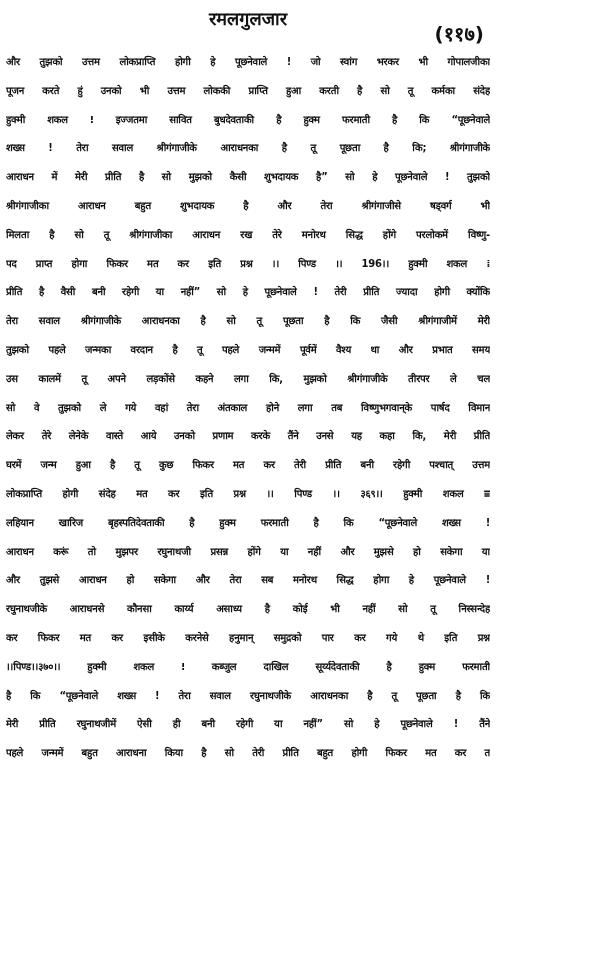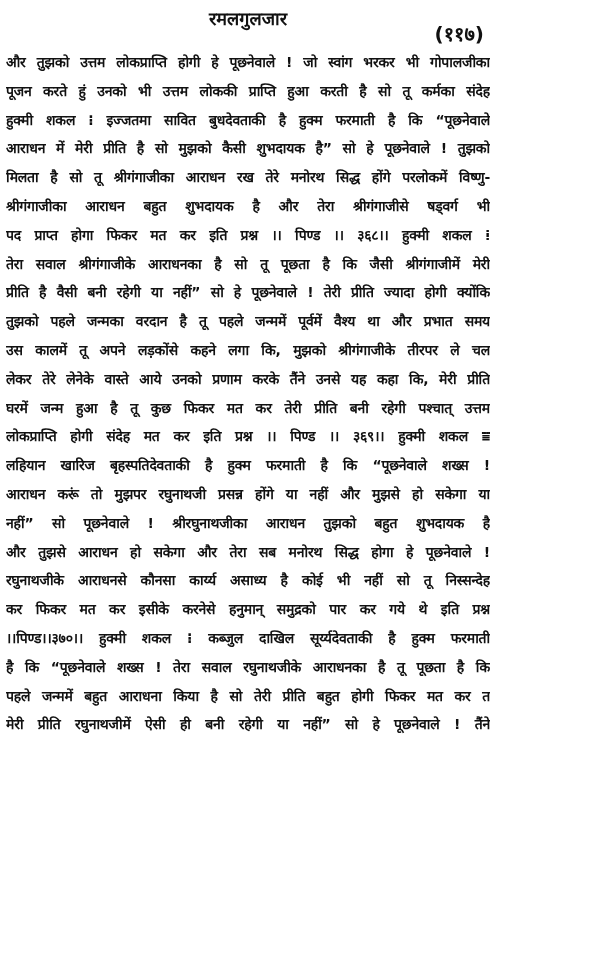--- a/index.html
+++ b/index.html
@@ -2,50 +2,51 @@
 <html><head>
 <meta charset="utf-8">
 <style>
   html, body { margin:0; padding:0; background:#ffffff; }
   body { width:600px; height:977px; overflow:hidden; font-family:"DejaVu Sans", sans-serif; color:#111; }
   .page { position:relative; width:496px; height:977px; }
   .header { position:relative; height:46px; }
   .running-title { position:absolute; left:0; right:0; top:6px; text-align:center; font-size:18px; font-weight:bold; }
   .page-number { position:absolute; right:12px; top:20px; font-size:20px; font-weight:bold; }
   .body-text { position:absolute; left:6px; right:6px; top:48px; }
-  .line { height:28.8px; line-height:28.8px; font-size:14px; font-weight:bold; white-space:nowrap; text-align:justify; text-align-last:justify; overflow:hidden; letter-spacing:-0.2px; }
+  .line { height:28.8px; line-height:28.8px; font-size:10px; font-weight:bold; white-space:nowrap; text-align:justify; text-align-last:justify; overflow:hidden; letter-spacing:-0.2px; }
 </style>
 </head>
 <body>
 
 <div class="page">
   <div class="header">
     <div class="running-title">रमलगुलजार</div>
     <div class="page-number">(११७)</div>
   </div>
 
   <div class="body-text">
     <div class="line">और तुझको उत्तम लोकप्राप्ति होगी हे पूछनेवाले ! जो स्वांग भरकर भी गोपालजीका</div>
     <div class="line">पूजन करते हुं उनको भी उत्तम लोककी प्राप्ति हुआ करती है सो तू कर्मका संदेह</div>
     <div class="line">हुक्मी शकल ⁝ इज्जतमा सावित बुधदेवताकी है हुक्म फरमाती है कि “पूछनेवाले</div>
+    <div class="line">शख्स ! तेरा सवाल श्रीगंगाजीके आराधनका है तू पूछता है कि; श्रीगंगाजीके</div>
     <div class="line">आराधन में मेरी प्रीति है सो मुझको कैसी शुभदायक है” सो हे पूछनेवाले ! तुझको</div>
+    <div class="line">श्रीगंगाजीका आराधन बहुत शुभदायक है और तेरा श्रीगंगाजीसे षड्वर्ग भी</div>
     <div class="line">मिलता है सो तू श्रीगंगाजीका आराधन रख तेरे मनोरथ सिद्ध होंगे परलोकमें विष्णु-</div>
-    <div class="line">श्रीगंगाजीका आराधन बहुत शुभदायक है और तेरा श्रीगंगाजीसे षड्वर्ग भी</div>
-    <div class="line">पद प्राप्त होगा फिकर मत कर इति प्रश्न ।। पिण्ड ।। ३६८।। हुक्मी शकल ⁞</div>
+    <div class="line">पद प्राप्त होगा फिकर मत कर इति प्रश्न ।। पिण्ड ।। 196।। हुक्मी शकल ⁞</div>
+    <div class="line">प्रीति है वैसी बनी रहेगी या नहीं” सो हे पूछनेवाले ! तेरी प्रीति ज्यादा होगी क्योंकि</div>
     <div class="line">तेरा सवाल श्रीगंगाजीके आराधनका है सो तू पूछता है कि जैसी श्रीगंगाजीमें मेरी</div>
-    <div class="line">प्रीति है वैसी बनी रहेगी या नहीं” सो हे पूछनेवाले ! तेरी प्रीति ज्यादा होगी क्योंकि</div>
     <div class="line">तुझको पहले जन्मका वरदान है तू पहले जन्ममें पूर्वमें वैश्य था और प्रभात समय</div>
     <div class="line">उस कालमें तू अपने लड़कोंसे कहने लगा कि, मुझको श्रीगंगाजीके तीरपर ले चल</div>
+    <div class="line">सो वे तुझको ले गये वहां तेरा अंतकाल होने लगा तब विष्णुभगवान्‌के पार्षद विमान</div>
     <div class="line">लेकर तेरे लेनेके वास्ते आये उनको प्रणाम करके तैंने उनसे यह कहा कि, मेरी प्रीति</div>
     <div class="line">घरमें जन्म हुआ है तू कुछ फिकर मत कर तेरी प्रीति बनी रहेगी पश्चात् उत्तम</div>
     <div class="line">लोकप्राप्ति होगी संदेह मत कर इति प्रश्न ।। पिण्ड ।। ३६९।। हुक्मी शकल ⩸</div>
     <div class="line">लहियान खारिज बृहस्पतिदेवताकी है हुक्म फरमाती है कि “पूछनेवाले शख्स !</div>
     <div class="line">आराधन करूं तो मुझपर रघुनाथजी प्रसन्न होंगे या नहीं और मुझसे हो सकेगा या</div>
-    <div class="line">नहीं” सो पूछनेवाले ! श्रीरघुनाथजीका आराधन तुझको बहुत शुभदायक है</div>
     <div class="line">और तुझसे आराधन हो सकेगा और तेरा सब मनोरथ सिद्ध होगा हे पूछनेवाले !</div>
     <div class="line">रघुनाथजीके आराधनसे कौनसा कार्य्य असाध्य है कोई भी नहीं सो तू निस्सन्देह</div>
     <div class="line">कर फिकर मत कर इसीके करनेसे हनुमान् समुद्रको पार कर गये थे इति प्रश्न</div>
     <div class="line">।।पिण्ड।।३७०।। हुक्मी शकल ⁝ कब्जुल दाखिल सूर्य्यदेवताकी है हुक्म फरमाती</div>
     <div class="line">है कि “पूछनेवाले शख्स ! तेरा सवाल रघुनाथजीके आराधनका है तू पूछता है कि</div>
+    <div class="line">मेरी प्रीति रघुनाथजीमें ऐसी ही बनी रहेगी या नहीं” सो हे पूछनेवाले ! तैंने</div>
     <div class="line">पहले जन्ममें बहुत आराधना किया है सो तेरी प्रीति बहुत होगी फिकर मत कर त</div>
-    <div class="line">मेरी प्रीति रघुनाथजीमें ऐसी ही बनी रहेगी या नहीं” सो हे पूछनेवाले ! तैंने</div>
   </div>
 </div>
 
 </body></html>

